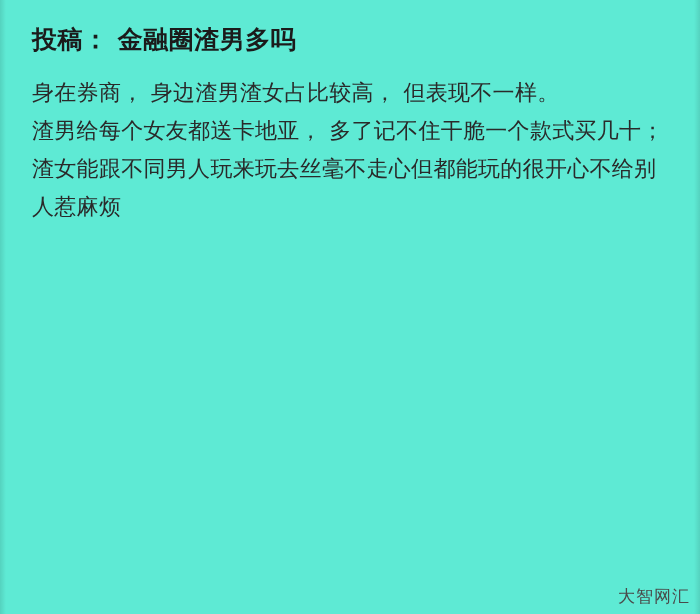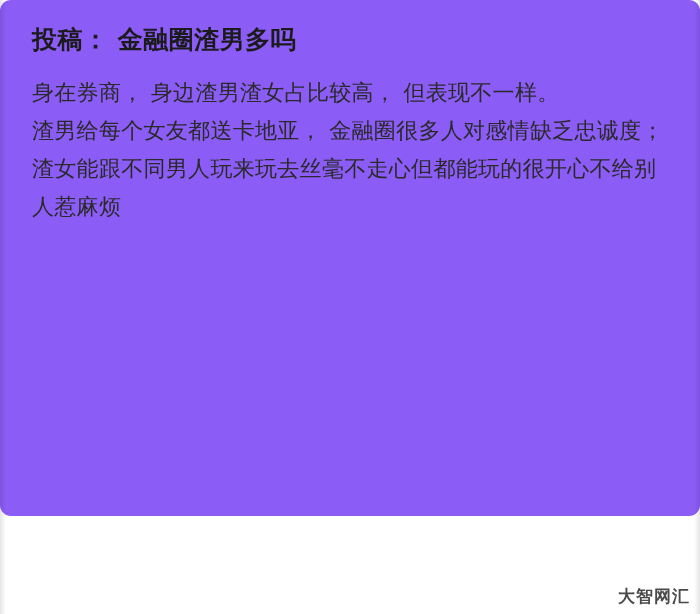--- a/index.html
+++ b/index.html
@@ -12,25 +12,24 @@
     background: #ffffff;
     font-family: "DejaVu Sans", "Liberation Sans", sans-serif;
     overflow: hidden;
     position: relative;
   }
   .page {
     position: absolute;
     left: 0;
     top: 0;
     width: 700px;
-    height: 516px;
-    background: #8b5cf6;
+    height: 614px;
+    background: #5eead4;
     box-sizing: border-box;
     padding: 22px 30px 0 32px;
-    border-radius: 11px;
   }
   .post-title {
     font-size: 25px;
     font-weight: bold;
     color: #1b1b1b;
     letter-spacing: 0.5px;
     line-height: 1.45;
     margin: 0 0 16px 0;
     white-space: pre;
   }
@@ -48,21 +47,21 @@
   }
   .para-gap {
     height: 34px;
   }
   .watermark {
     position: absolute;
     right: 10px;
     bottom: 6px;
     font-size: 17px;
     color: #4a4a4a;
-    font-weight: bold;
+    font-weight: normal;
     letter-spacing: 1px;
   }
   .edge-shadow-left {
     position: absolute;
     left: 0;
     top: 0;
     width: 6px;
     height: 614px;
     background: linear-gradient(to right, rgba(0,0,0,0.10), rgba(0,0,0,0));
     pointer-events: none;
@@ -79,21 +78,21 @@
 </style>
 </head>
 <body>
 
 <div class="page">
 
   <h1 class="post-title">投稿： 金融圈渣男多吗</h1>
 
   <div class="body-block">
     <p class="paragraph">身在券商， 身边渣男渣女占比较高， 但表现不一样。
-渣男给每个女友都送卡地亚， 金融圈很多人对感情缺乏忠诚度；
+渣男给每个女友都送卡地亚， 多了记不住干脆一个款式买几十；
 渣女能跟不同男人玩来玩去丝毫不走心但都能玩的很开心不给别人惹麻烦</p>
     <div class="para-gap"></div>
   </div>
 
 </div>
 
 <div class="edge-shadow-left"></div>
 <div class="edge-shadow-right"></div>
 
 <div class="watermark">大智网汇</div>

